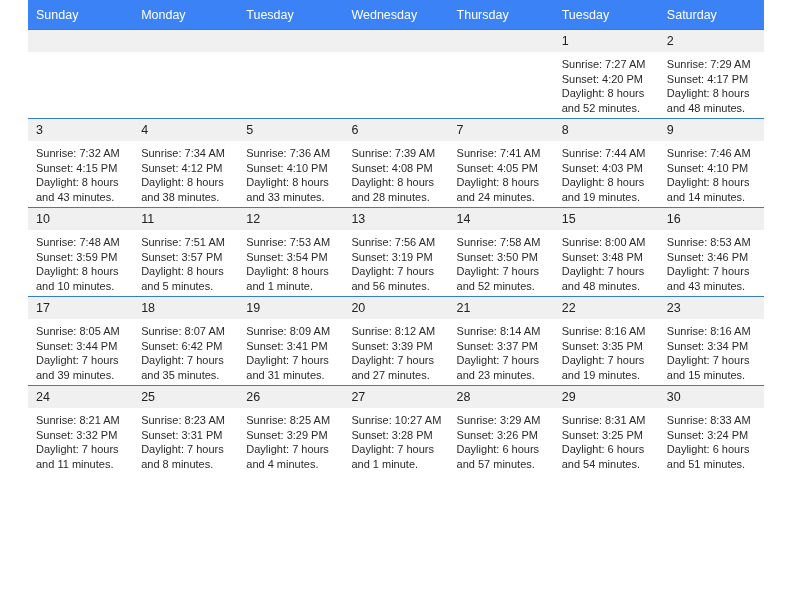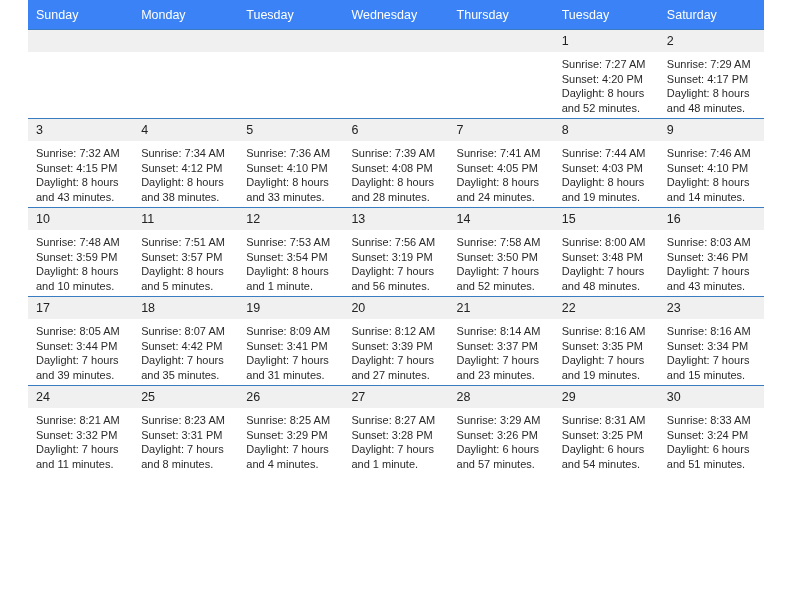--- a/index.html
+++ b/index.html
@@ -305,42 +305,42 @@
             <div class="cellbody">
               <div>Sunrise: 8:00 AM</div>
               <div>Sunset: 3:48 PM</div>
               <div>Daylight: 7 hours</div>
               <div>and 48 minutes.</div>
             </div>
           </td>
           <td>
             <div class="daynum">16</div>
             <div class="cellbody">
-              <div>Sunrise: 8:03 AM</div>
+              <div>Sunrise: 8:53 AM</div>
               <div>Sunset: 3:46 PM</div>
               <div>Daylight: 7 hours</div>
               <div>and 43 minutes.</div>
             </div>
           </td>
         </tr>
         <tr>
           <td>
             <div class="daynum">17</div>
             <div class="cellbody">
               <div>Sunrise: 8:05 AM</div>
               <div>Sunset: 3:44 PM</div>
               <div>Daylight: 7 hours</div>
               <div>and 39 minutes.</div>
             </div>
           </td>
           <td>
             <div class="daynum">18</div>
             <div class="cellbody">
               <div>Sunrise: 8:07 AM</div>
-              <div>Sunset: 4:42 PM</div>
+              <div>Sunset: 6:42 PM</div>
               <div>Daylight: 7 hours</div>
               <div>and 35 minutes.</div>
             </div>
           </td>
           <td>
             <div class="daynum">19</div>
             <div class="cellbody">
               <div>Sunrise: 8:09 AM</div>
               <div>Sunset: 3:41 PM</div>
               <div>Daylight: 7 hours</div>
@@ -408,21 +408,21 @@
             <div class="cellbody">
               <div>Sunrise: 8:25 AM</div>
               <div>Sunset: 3:29 PM</div>
               <div>Daylight: 7 hours</div>
               <div>and 4 minutes.</div>
             </div>
           </td>
           <td>
             <div class="daynum">27</div>
             <div class="cellbody">
-              <div>Sunrise: 8:27 AM</div>
+              <div>Sunrise: 10:27 AM</div>
               <div>Sunset: 3:28 PM</div>
               <div>Daylight: 7 hours</div>
               <div>and 1 minute.</div>
             </div>
           </td>
           <td>
             <div class="daynum">28</div>
             <div class="cellbody">
               <div>Sunrise: 3:29 AM</div>
               <div>Sunset: 3:26 PM</div>

